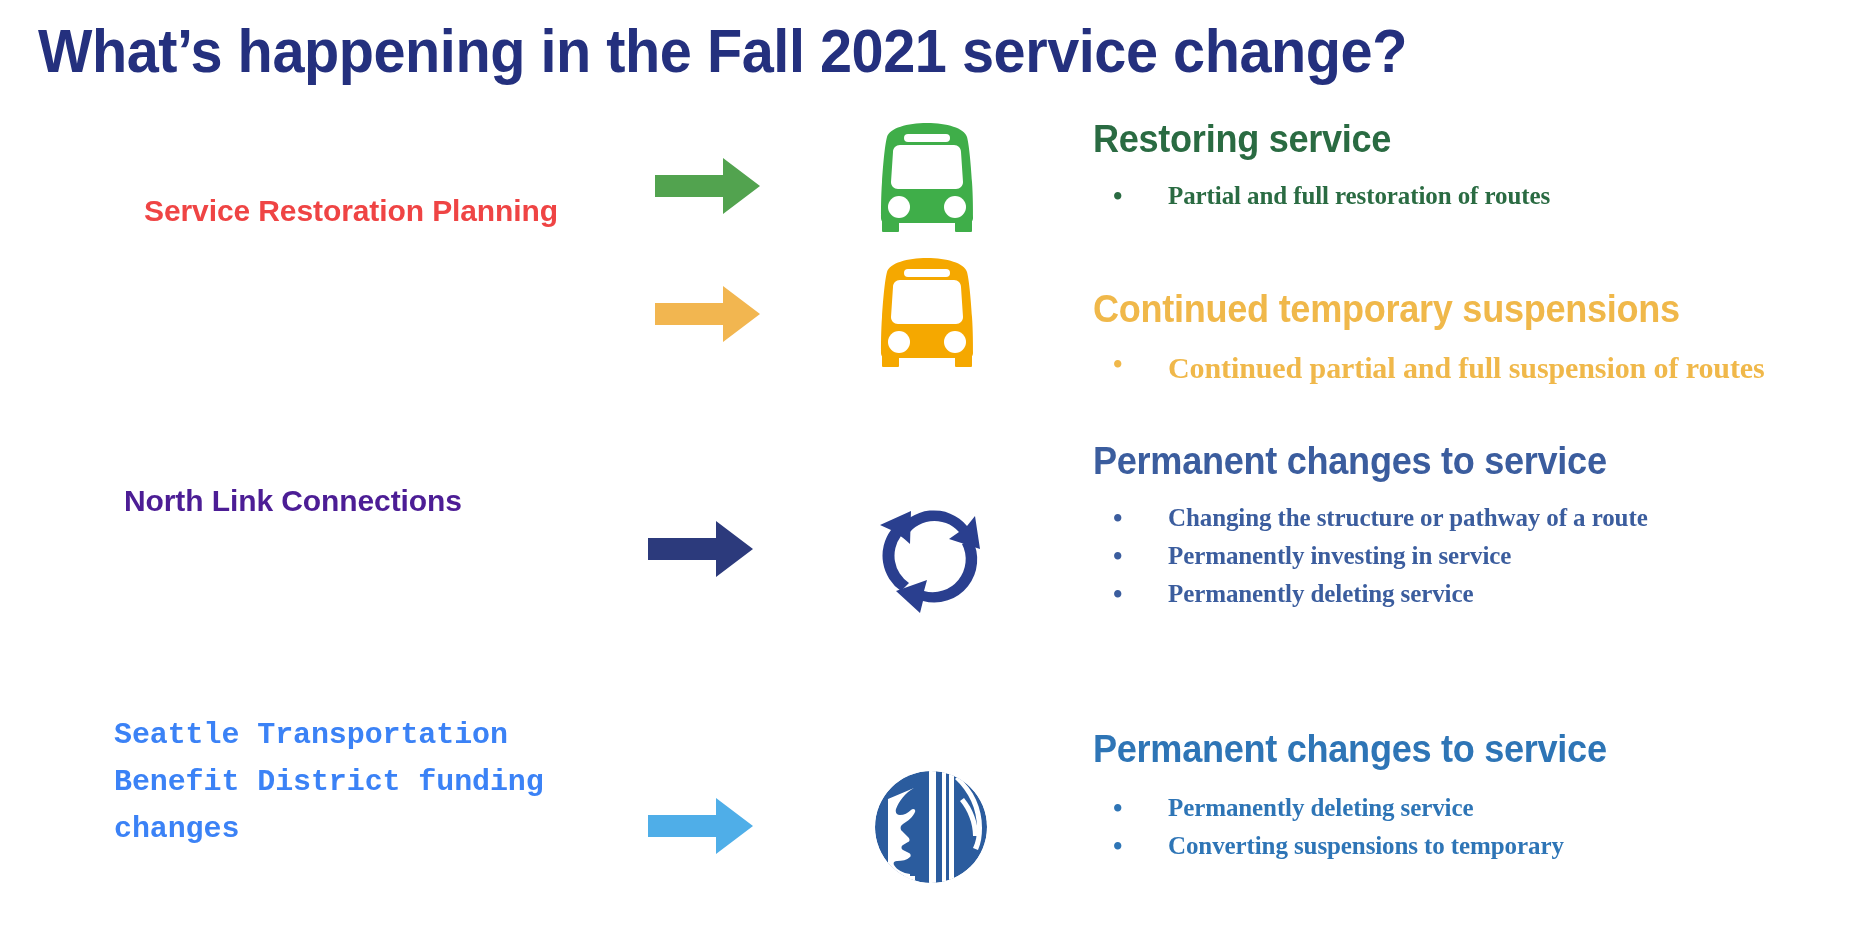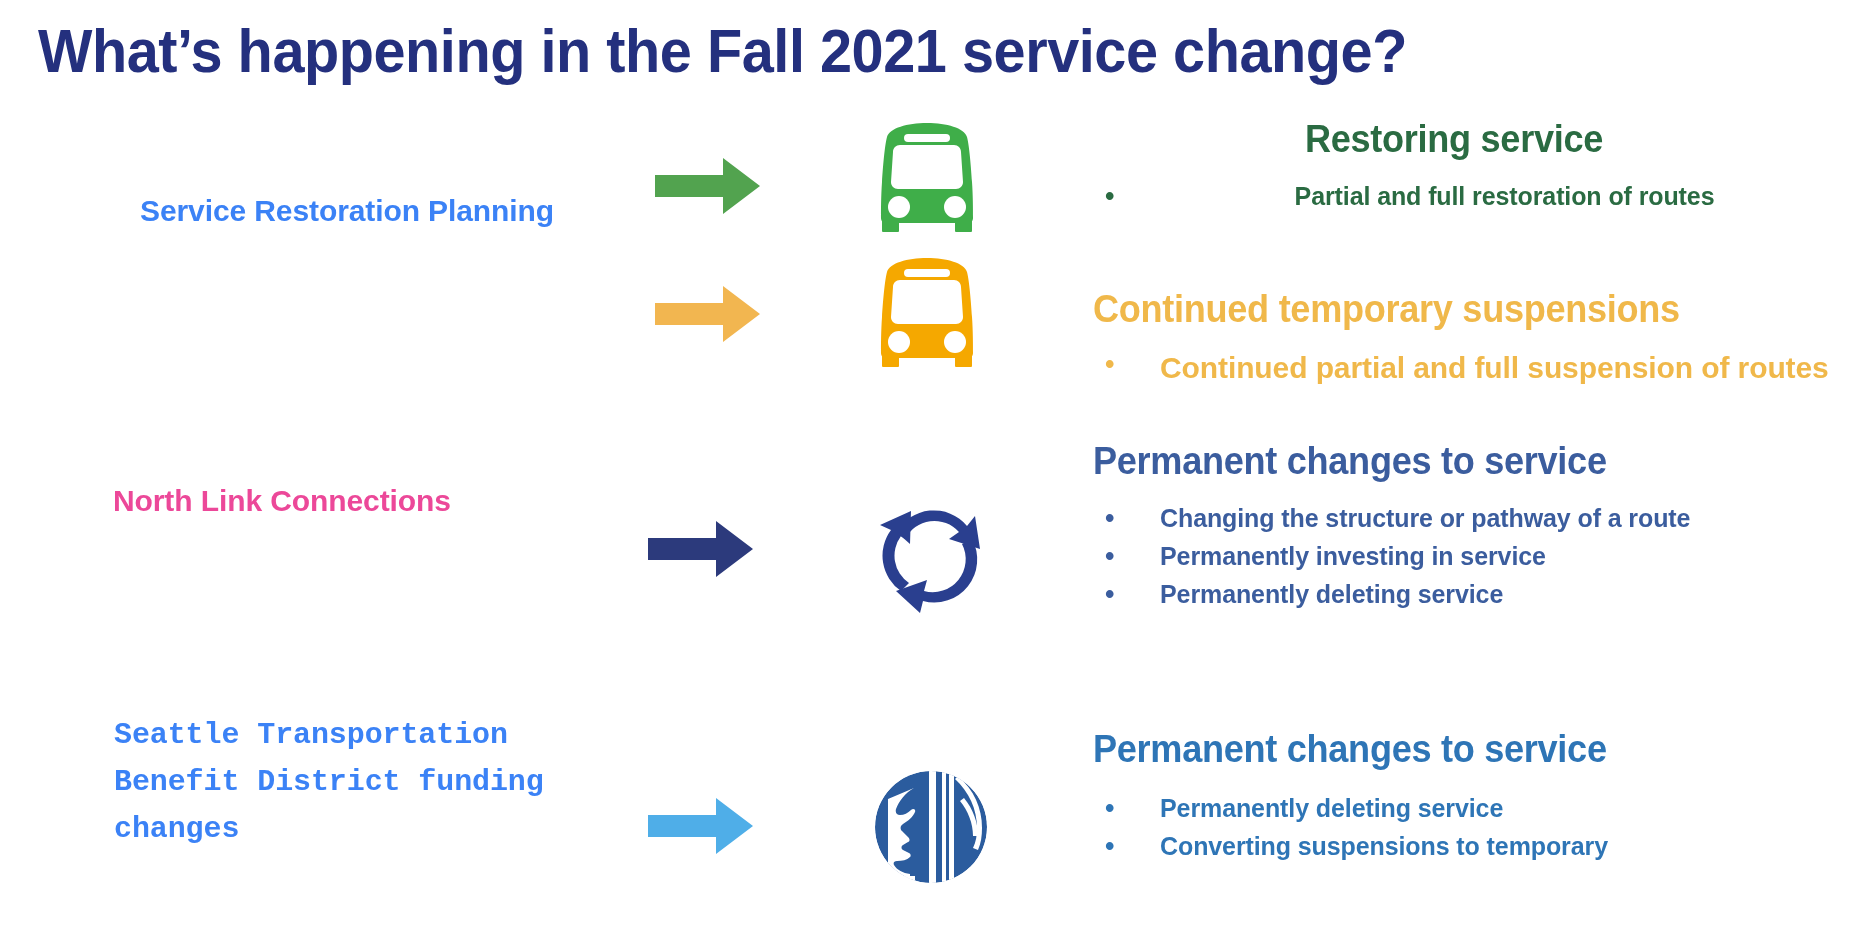--- a/index.html
+++ b/index.html
@@ -40,22 +40,22 @@
   }
 
   
   .cat-label {
     position: absolute;
     font-size: 30px;
     font-weight: bold;
     line-height: 1.56;
     letter-spacing: -0.1px;
   }
-  .cat-srp      { left: 140px; top: 188px; width: 430px; color: #3b82f6; }
-  .cat-nlc      { left: 113px; top: 478px; width: 430px; color: #ec4899; }
+  .cat-srp      { left: 128px; top: 188px; width: 430px; color: #ef4444; text-align: right; }
+  .cat-nlc      { left: 124px; top: 478px; width: 430px; color: #4c1d95; }
   .cat-stbd     { left: 114px; top: 712px; width: 450px; color: #3b82f6; font-family: Liberation Mono, monospace; }
 
   
   .arrow {
     position: absolute;
     width: 105px;
     height: 62px;
   }
   .arrow svg { display:block; width:100%; height:100%; }
   .arrow-green { left: 655px; top: 155px; }
@@ -66,43 +66,44 @@
   
   .icon-box { position: absolute; }
   .icon-box svg { display:block; width:100%; height:100%; }
   .icon-bus-green  { left: 870px; top: 120px;  width: 114px; height: 112px; }
   .icon-bus-orange { left: 870px; top: 255px;  width: 114px; height: 112px; }
   .icon-cycle      { left: 872px; top: 495px;  width: 118px; height: 118px; }
   .icon-seattle    { left: 872px; top: 768px;  width: 118px; height: 118px; }
 
   
   .section { position: absolute; left: 1093px; width: 760px; }
-  .sec-restore  { top: 118px; text-align: center; }
+  .sec-restore  { top: 118px; }
   .sec-suspend  { top: 288px; }
   .sec-perm-1   { top: 440px; }
   .sec-perm-2   { top: 728px; }
 
   .sec-heading {
     font-size: 38px;
     font-weight: bold;
     line-height: 1.12;
     letter-spacing: -0.3px;
     transform: scaleX(0.95);
     transform-origin: left center;
     white-space: nowrap;
   }
   .sec-restore  .sec-heading { color: #2A6B42; }
   .sec-suspend  .sec-heading { color: #F0B84A; }
   .sec-perm-1   .sec-heading { color: #3B5D9E; }
   .sec-perm-2   .sec-heading { color: #2E75B6; }
 
   .bullets {
     list-style: none;
-    margin: 4px;
+    margin: 12px;
     padding: 0;
+    font-family: Liberation Serif, serif;
   }
   .bullets li {
     position: relative;
     padding-left: 63px;
     font-size: 25px;
     font-weight: bold;
     line-height: 1.53;
     letter-spacing: -0.1px;
     white-space: nowrap;
   }

